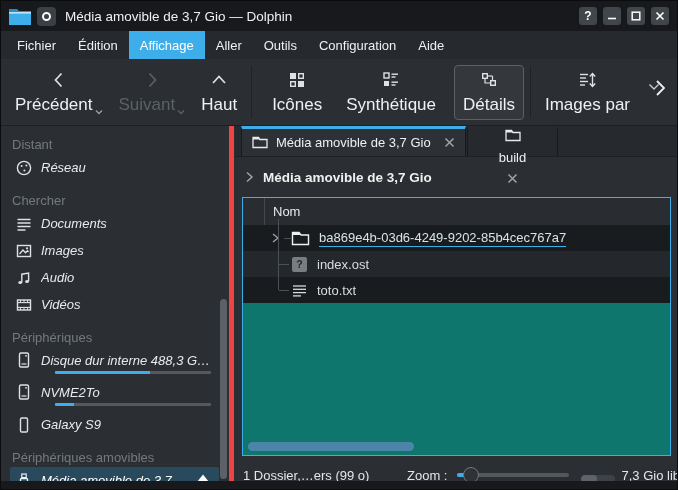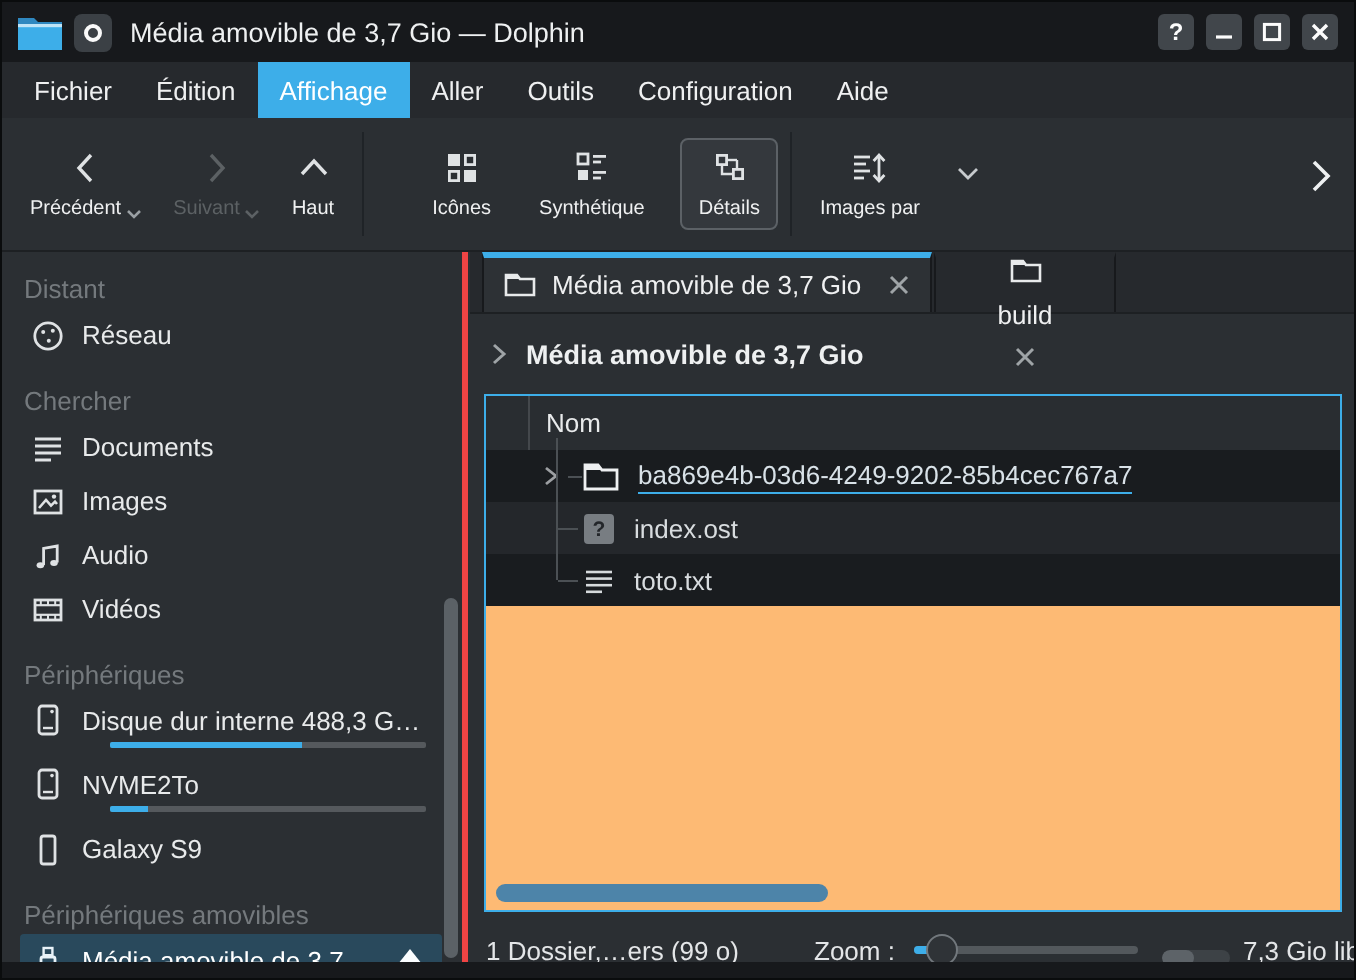--- a/index.html
+++ b/index.html
@@ -22,33 +22,33 @@
   
   .menubar{ position:absolute; top:30px; left:0; right:0; height:28px; background:#26292d;
             display:flex; align-items:stretch; padding-left:5px; }
   .menuitem{ display:flex; align-items:center; padding:0 11px; color:#eff0f1; }
   .menuitem.active{ background:#3daee9; color:#ffffff; }
 
   
   .toolbar{ position:absolute; top:58px; left:0; right:0; height:67px; background:#2b2f33;
             display:flex; align-items:center; border-bottom:1px solid #1d2023; }
   .tbtn{ display:flex; flex-direction:column; align-items:center; justify-content:center; gap:5px; padding:4px 8px; position:relative; }
-  .tbtn .lbl{ font-size:10px; color:#eff0f1; white-space:nowrap; }
+  .tbtn .lbl{ font-size:17px; color:#eff0f1; white-space:nowrap; }
   .tbtn.disabled .lbl{ color:#5c6164; }
   .tbtn.checked{ background:#34383d; border:1px solid #5c6166; border-radius:4px; }
   .tsep{ width:1px; height:52px; background:#1f2327; margin:0 6px; }
   .mini-chevron{ margin-left:2px; }
   .lblrow{ display:flex; align-items:flex-end; }
   .overflow-btn{ position:absolute; right:10px; top:18px; }
 
   
   .sidebar{ position:absolute; top:125px; left:0; width:233px; height:357px; background:#2b2f33;
-            border-right:3px solid #ef4444; padding-top:8px; overflow:hidden; }
+            border-right:5px solid #ef4444; padding-top:8px; overflow:hidden; }
   .sec-title{ color:#74797d; font-size:13px; padding:3px 0 3px 11px; height:20px; }
-  .sb-item{ display:flex; align-items:center; height:27px; padding-left:14px; color:#e8eaeb; position:relative; }
+  .sb-item{ display:flex; align-items:center; height:27px; padding-left:14px; color:#e8eaeb; position:relative;font-style:italic; }
   .sb-item .sbicon{ width:18px; display:flex; justify-content:center; margin-right:8px; flex:none; }
   .sb-item .sblabel{ white-space:nowrap; overflow:hidden; }
   .sb-dev{ display:block; height:32px; padding-top:2px; }
   .sb-dev .toprow{ display:flex; align-items:center; height:22px; }
   .usagebar{ margin-left:40px; margin-right:18px; height:3px; background:#55595d; border-radius:1px; position:relative; overflow:hidden; }
   .usagefill{ position:absolute; left:0; top:0; bottom:0; background:#3daee9; }
   .sb-sel{ background:#29495c; margin:0 10px 0 9px; border-radius:2px; padding-left:5px; height:28px; }
   .sb-sel .sblabel{ color:#ffffff;text-align:right; }
   .eject{ position:absolute; right:8px; top:5px; }
   .sb-scroll{ position:absolute; right:2px; top:173px; width:7px; height:180px; background:#5b6166; border-radius:3.5px; }
@@ -57,21 +57,21 @@
   
   .main{ position:absolute; left:234px; top:125px; right:0; height:357px; background:#2b2f33; }
   .tabbar{ position:absolute; top:0; left:0; right:0; height:31px; background:#26292d; border-bottom:1px solid #1d2023; display:flex; }
   .tab{ display:flex; align-items:center; gap:8px; padding:0 10px; border-left:1px solid #17191c; border-right:1px solid #17191c; }
   .tab .tablabel{ white-space:nowrap; }
   .tab.active{ background:#2d3135; border-top:3px solid #3daee9; margin-left:6px; width:225px; }
   .tab.inactive{ background:#26292d; border-top:3px solid transparent; width:91px; margin-left:1px;flex-direction:column; }
   .breadcrumb{ position:absolute; top:32px; left:0; right:0; height:38px; display:flex; align-items:center; padding-left:10px; gap:9px; }
   .breadcrumb .crumb{ font-weight:bold; font-size:13.5px; color:#eef0f1; }
 
-  .view{ position:absolute; top:71px; left:7px; right:6px; bottom:27px; background:#fdba74; border:1px solid #3daee9; }
+  .view{ position:absolute; top:71px; left:7px; right:6px; bottom:27px; background:#0f766e; border:1px solid #3daee9; }
   .vheader{ height:27px; background:#292d31; display:flex; align-items:center; }
   .vh-spacer{ width:21px; height:100%; }
   .vh-sep{ width:1px; height:100%; background:#44484c; }
   .vh-label{ padding-left:8px; color:#e8eaeb; }
   .rows{ position:relative; }
   .frow{ height:26px; display:flex; align-items:center; padding-left:48px; position:relative; }
   .frow.dark{ background:#191c1f; }
   .frow.alt{ background:#24272b; }
   .fname{ margin-left:9px; color:#d8dcdf; white-space:nowrap; }
   .fname.underlined{ border-bottom:1px solid #3daee9; padding-bottom:1px; color:#d9e2e8; }
@@ -178,21 +178,21 @@
     </div>
     <div class="tbtn">
       <span>
         <svg width="20" height="20" viewBox="0 0 20 20">
             <polyline points="4,13 10,6.5 16,13" fill="none" stroke="#dfe2e4" stroke-width="1.7"></polyline>
           </svg>
       </span>
       <span class="lbl">Haut</span>
     </div>
     <div class="tsep"></div>
-    <div class="tbtn" style="margin-left:20px">
+    <div class="tbtn" style="margin-left:6px">
       <span>
         <svg width="20" height="20" viewBox="0 0 20 20">
           <rect x="3" y="3" width="6" height="6" fill="#dfe2e4"></rect>
           <rect x="11.7" y="3.7" width="4.6" height="4.6" fill="none" stroke="#dfe2e4" stroke-width="1.4"></rect>
           <rect x="3.7" y="11.7" width="4.6" height="4.6" fill="none" stroke="#dfe2e4" stroke-width="1.4"></rect>
           <rect x="11" y="11" width="6" height="6" fill="#dfe2e4"></rect>
         </svg>
       </span>
       <span class="lbl">Icônes</span>
     </div>

